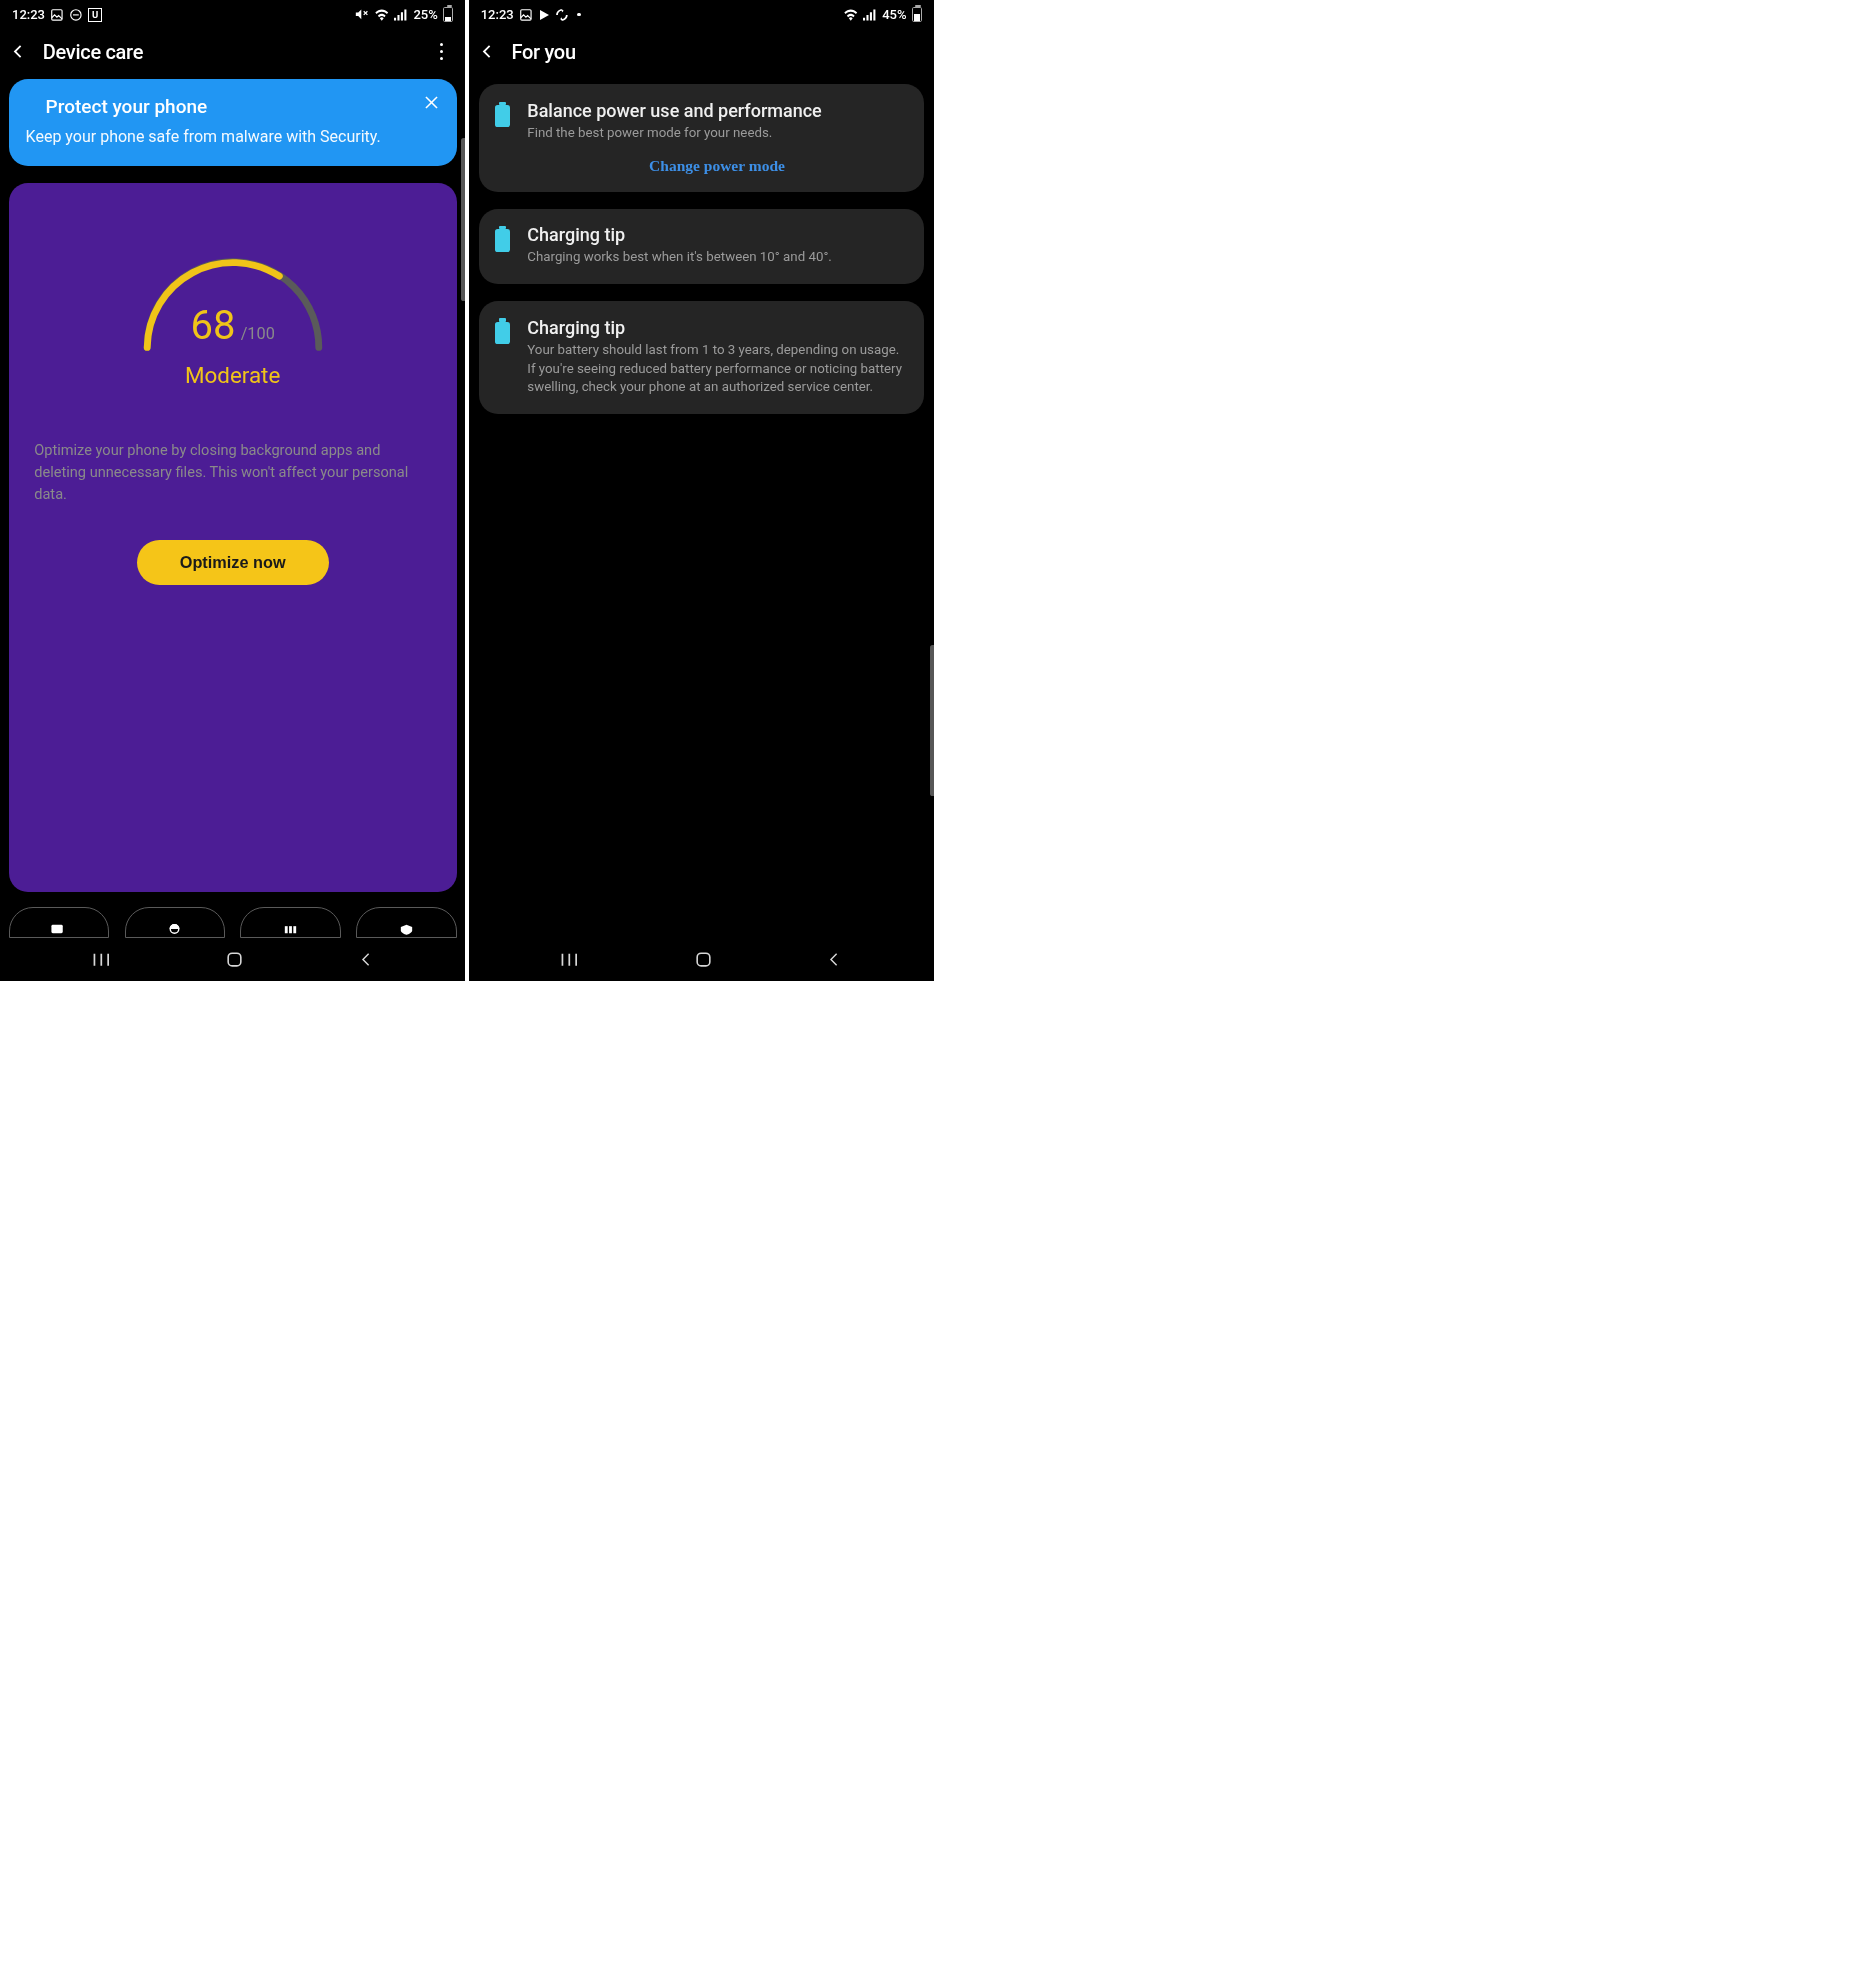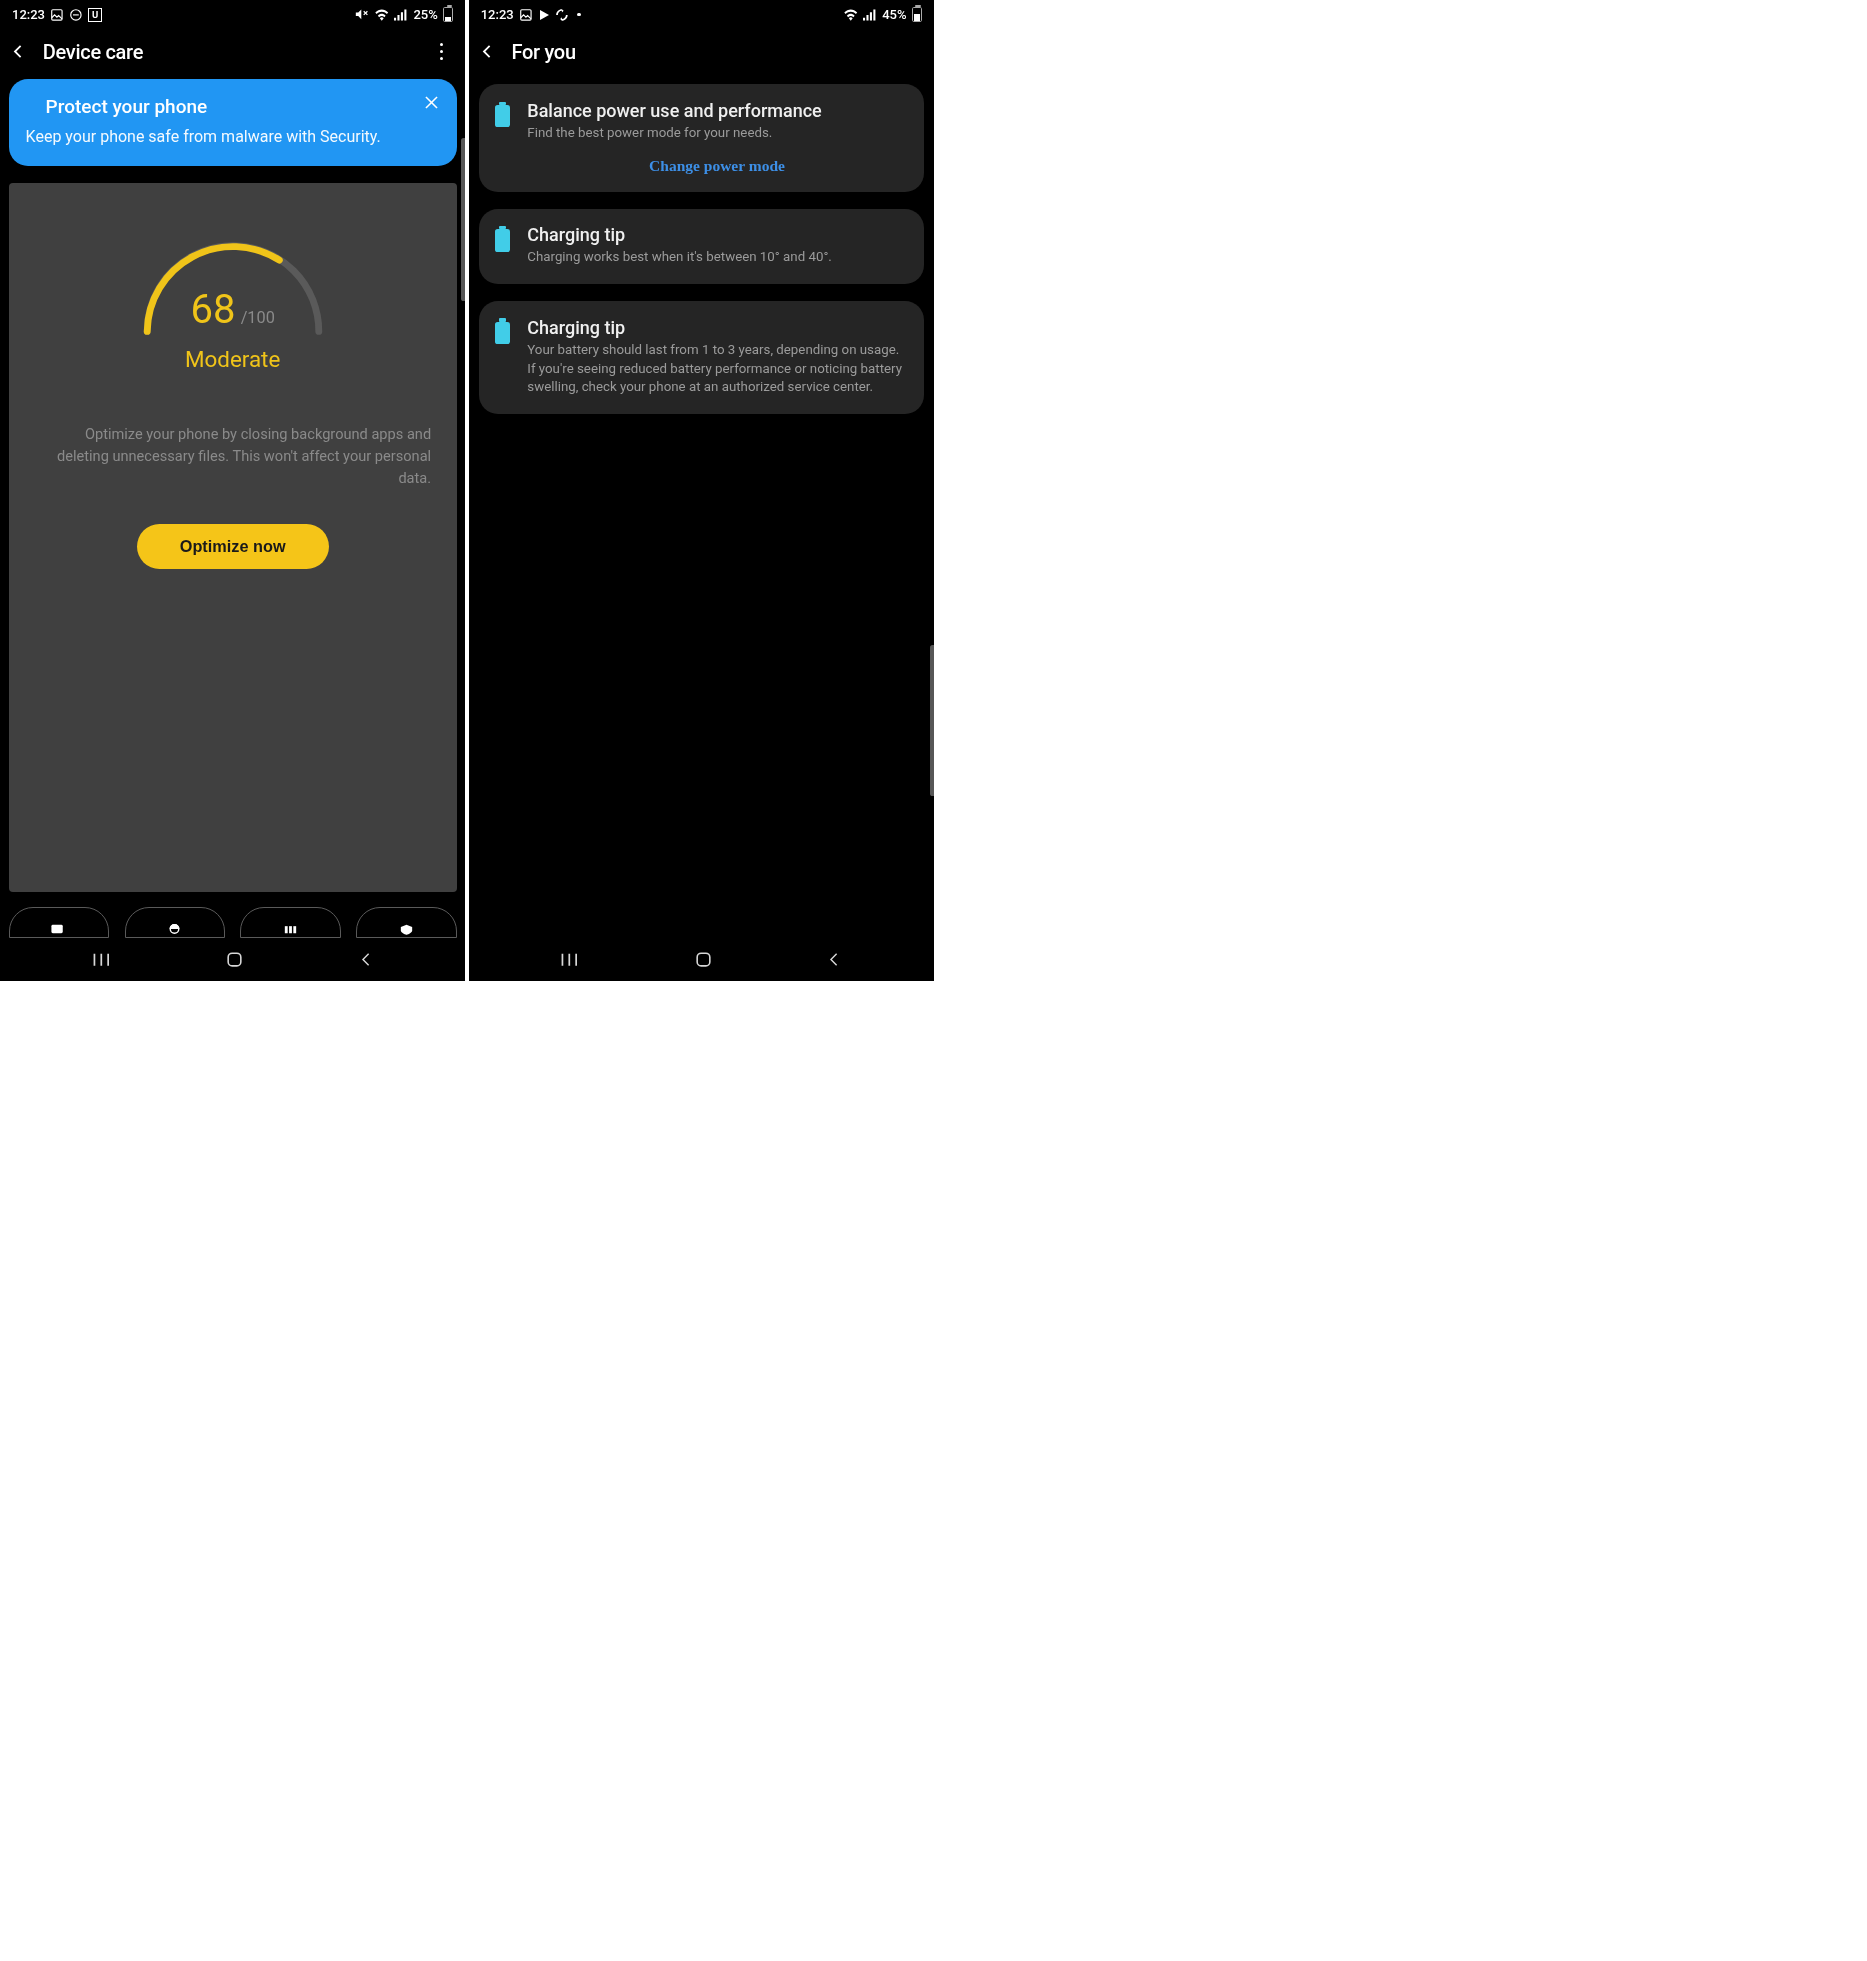--- a/index.html
+++ b/index.html
@@ -111,40 +111,40 @@
     position:absolute;
     right:0;
     top:645px;
     width:4.3px;
     height:151px;
     background:#575757;
     border-radius:2.6px 0 0 2.6px;
   }
   
   .score-card {
-    background: #404040;
+    background: #4c1d95;
     margin: 17px 8.6px 0 8.6px;
-    border-radius: 4px;
-    padding: 24px 17px 26px 17px;
+    border-radius: 19px;
+    padding: 40px 17px 26px 17px;
     display:flex;
     flex-direction:column;
     align-items:center;
     flex:1;
   }
   .gauge-wrap { position:relative; width:224px; height:133px; margin-bottom: 6.9px;}
   .gauge-svg { width:100%; height:100%; }
   .score-num-wrap {
     position:absolute; bottom:6.9px; left:0; right:0;
     text-align:center;
   }
   .score-num { color:#f0c419; font-size:40px; font-weight:400; }
   .score-max { color:#8a8a8a; font-size:16.3px; margin-left:5.2px;}
   .score-label { color:#f0c419; font-size:22.4px; font-weight:400; text-align:center; }
   .optimize-desc {
-    color:#8a8a8a; font-size:14.6px; text-align:right;
+    color:#8a8a8a; font-size:14.6px; text-align:left;
     margin-top: 52px; line-height:1.5; padding:0 8.6px;
   }
   .optimize-btn {
     background:#f5c518;
     color:#1a1a1a;
     border:none;
     border-radius: 26px;
     padding: 13px 43px;
     font-size: 16.3px;
     font-weight: 600;

